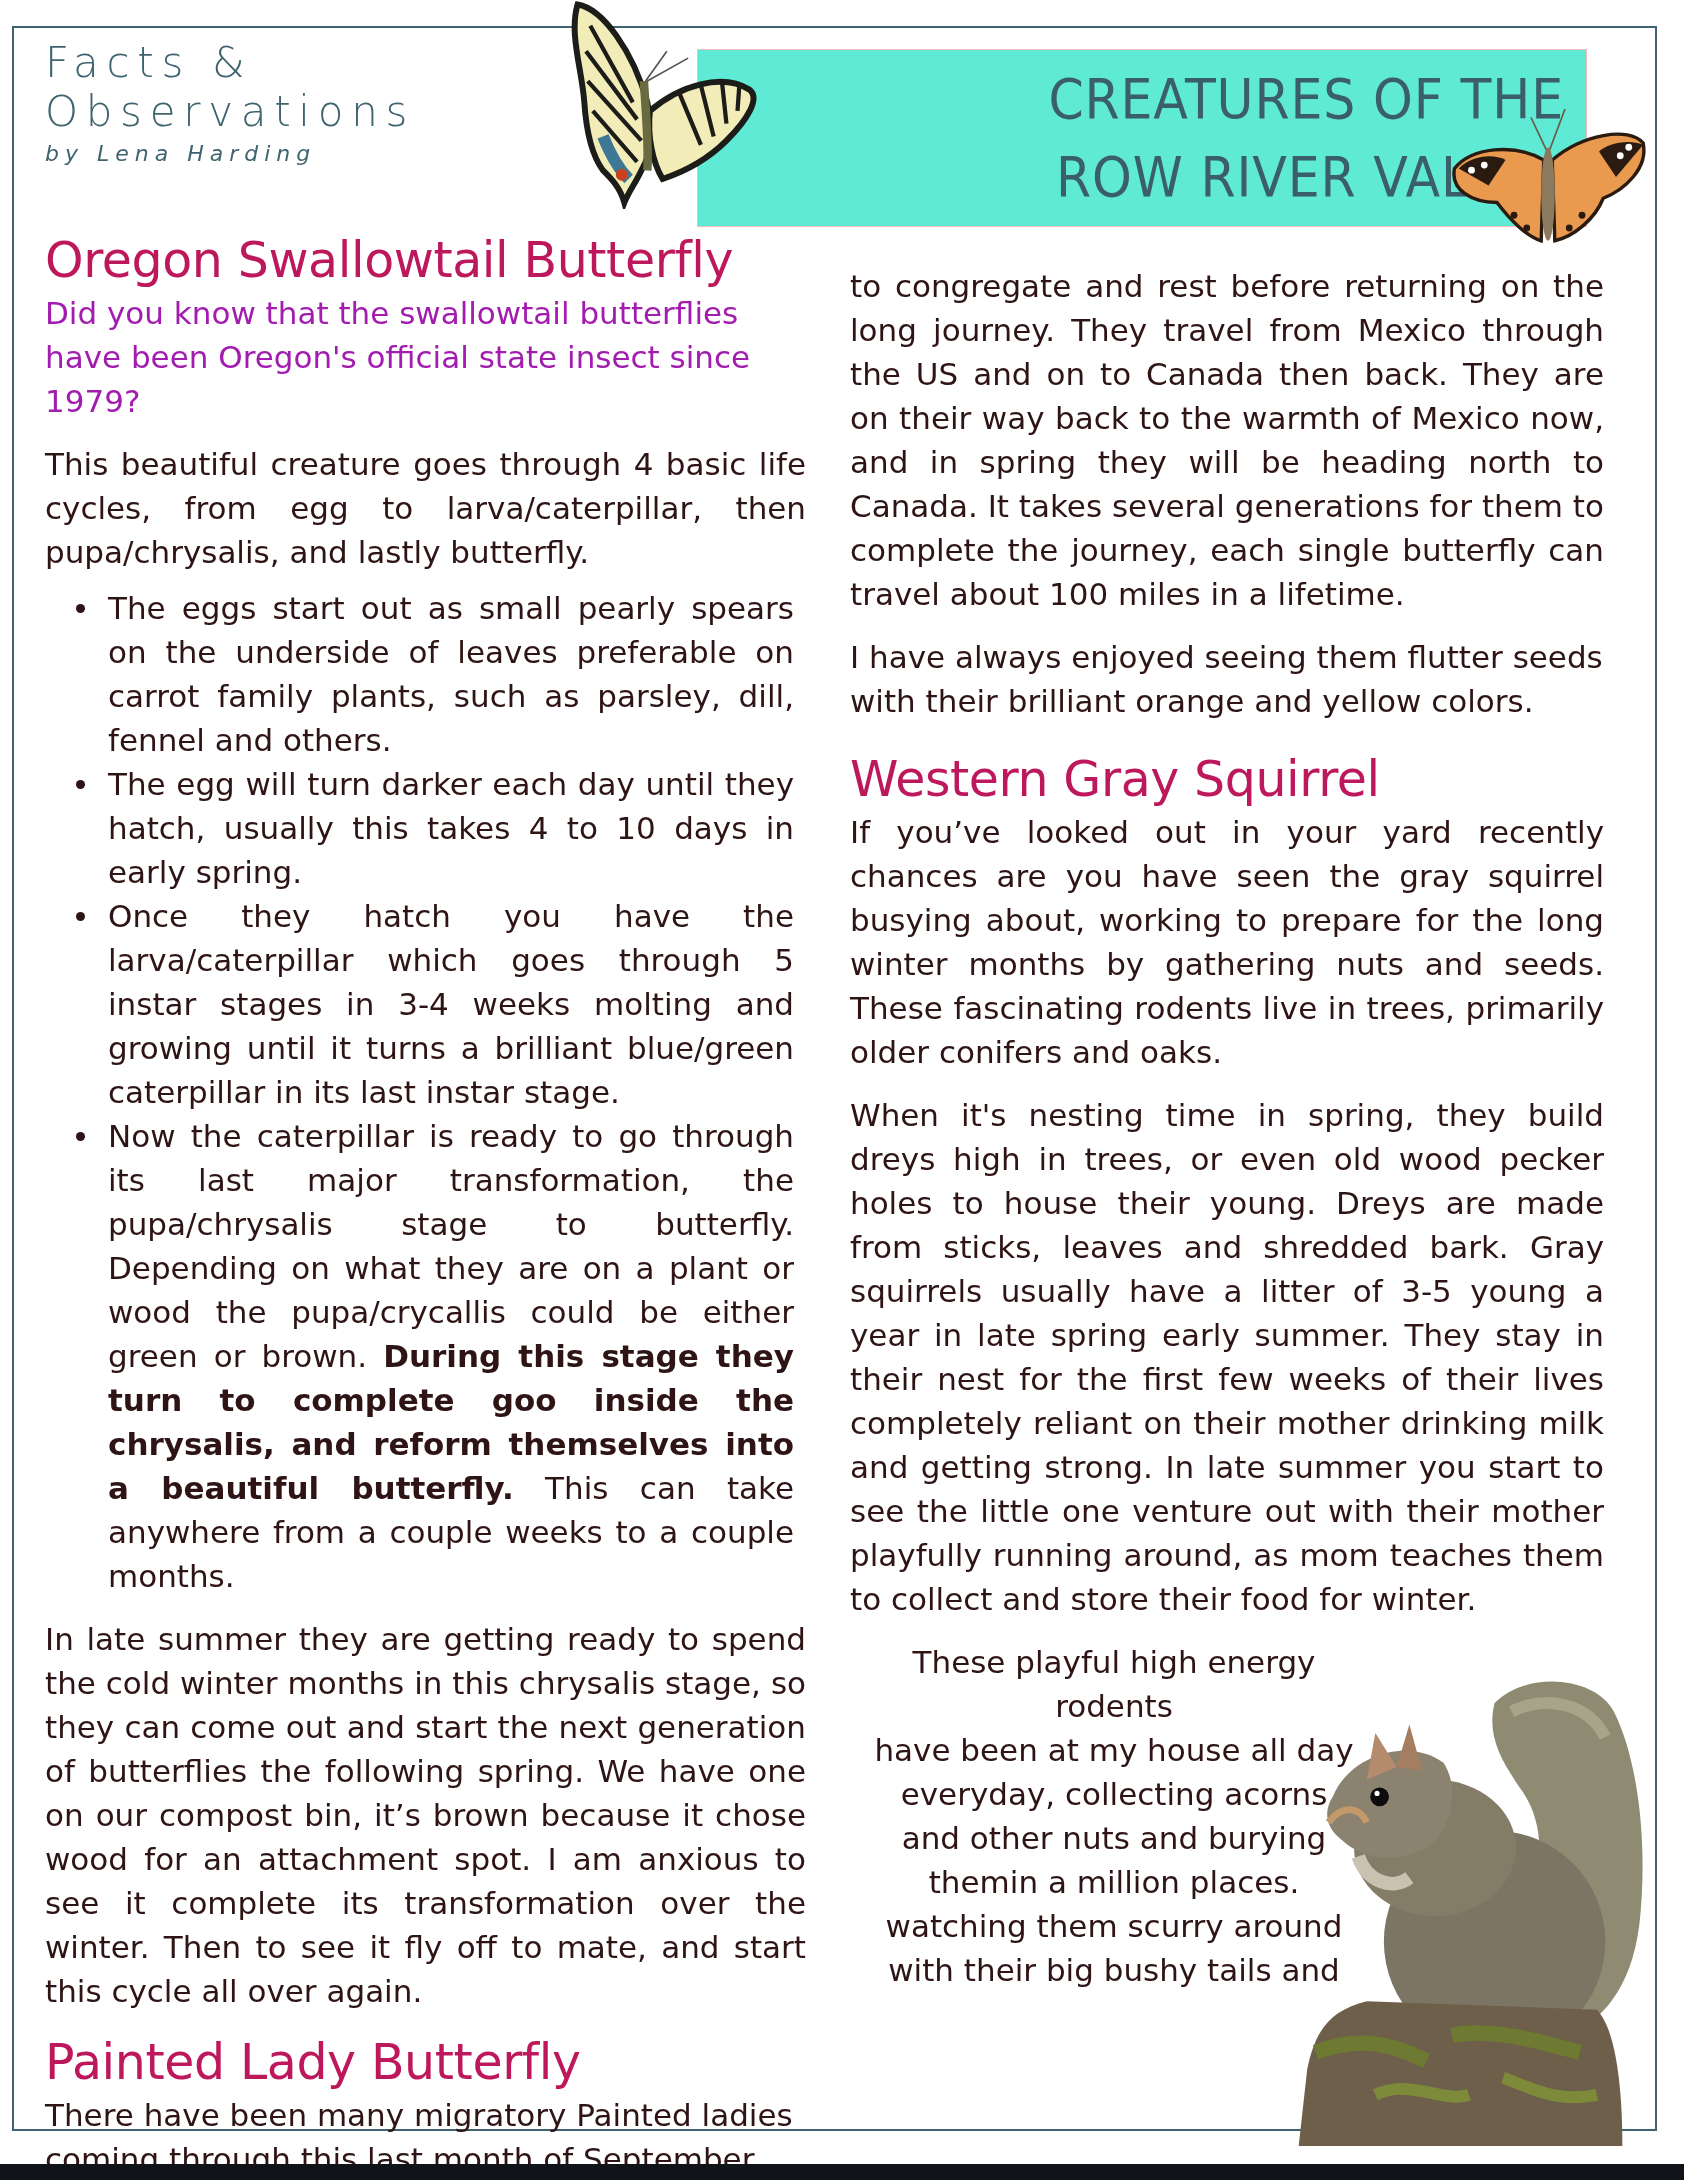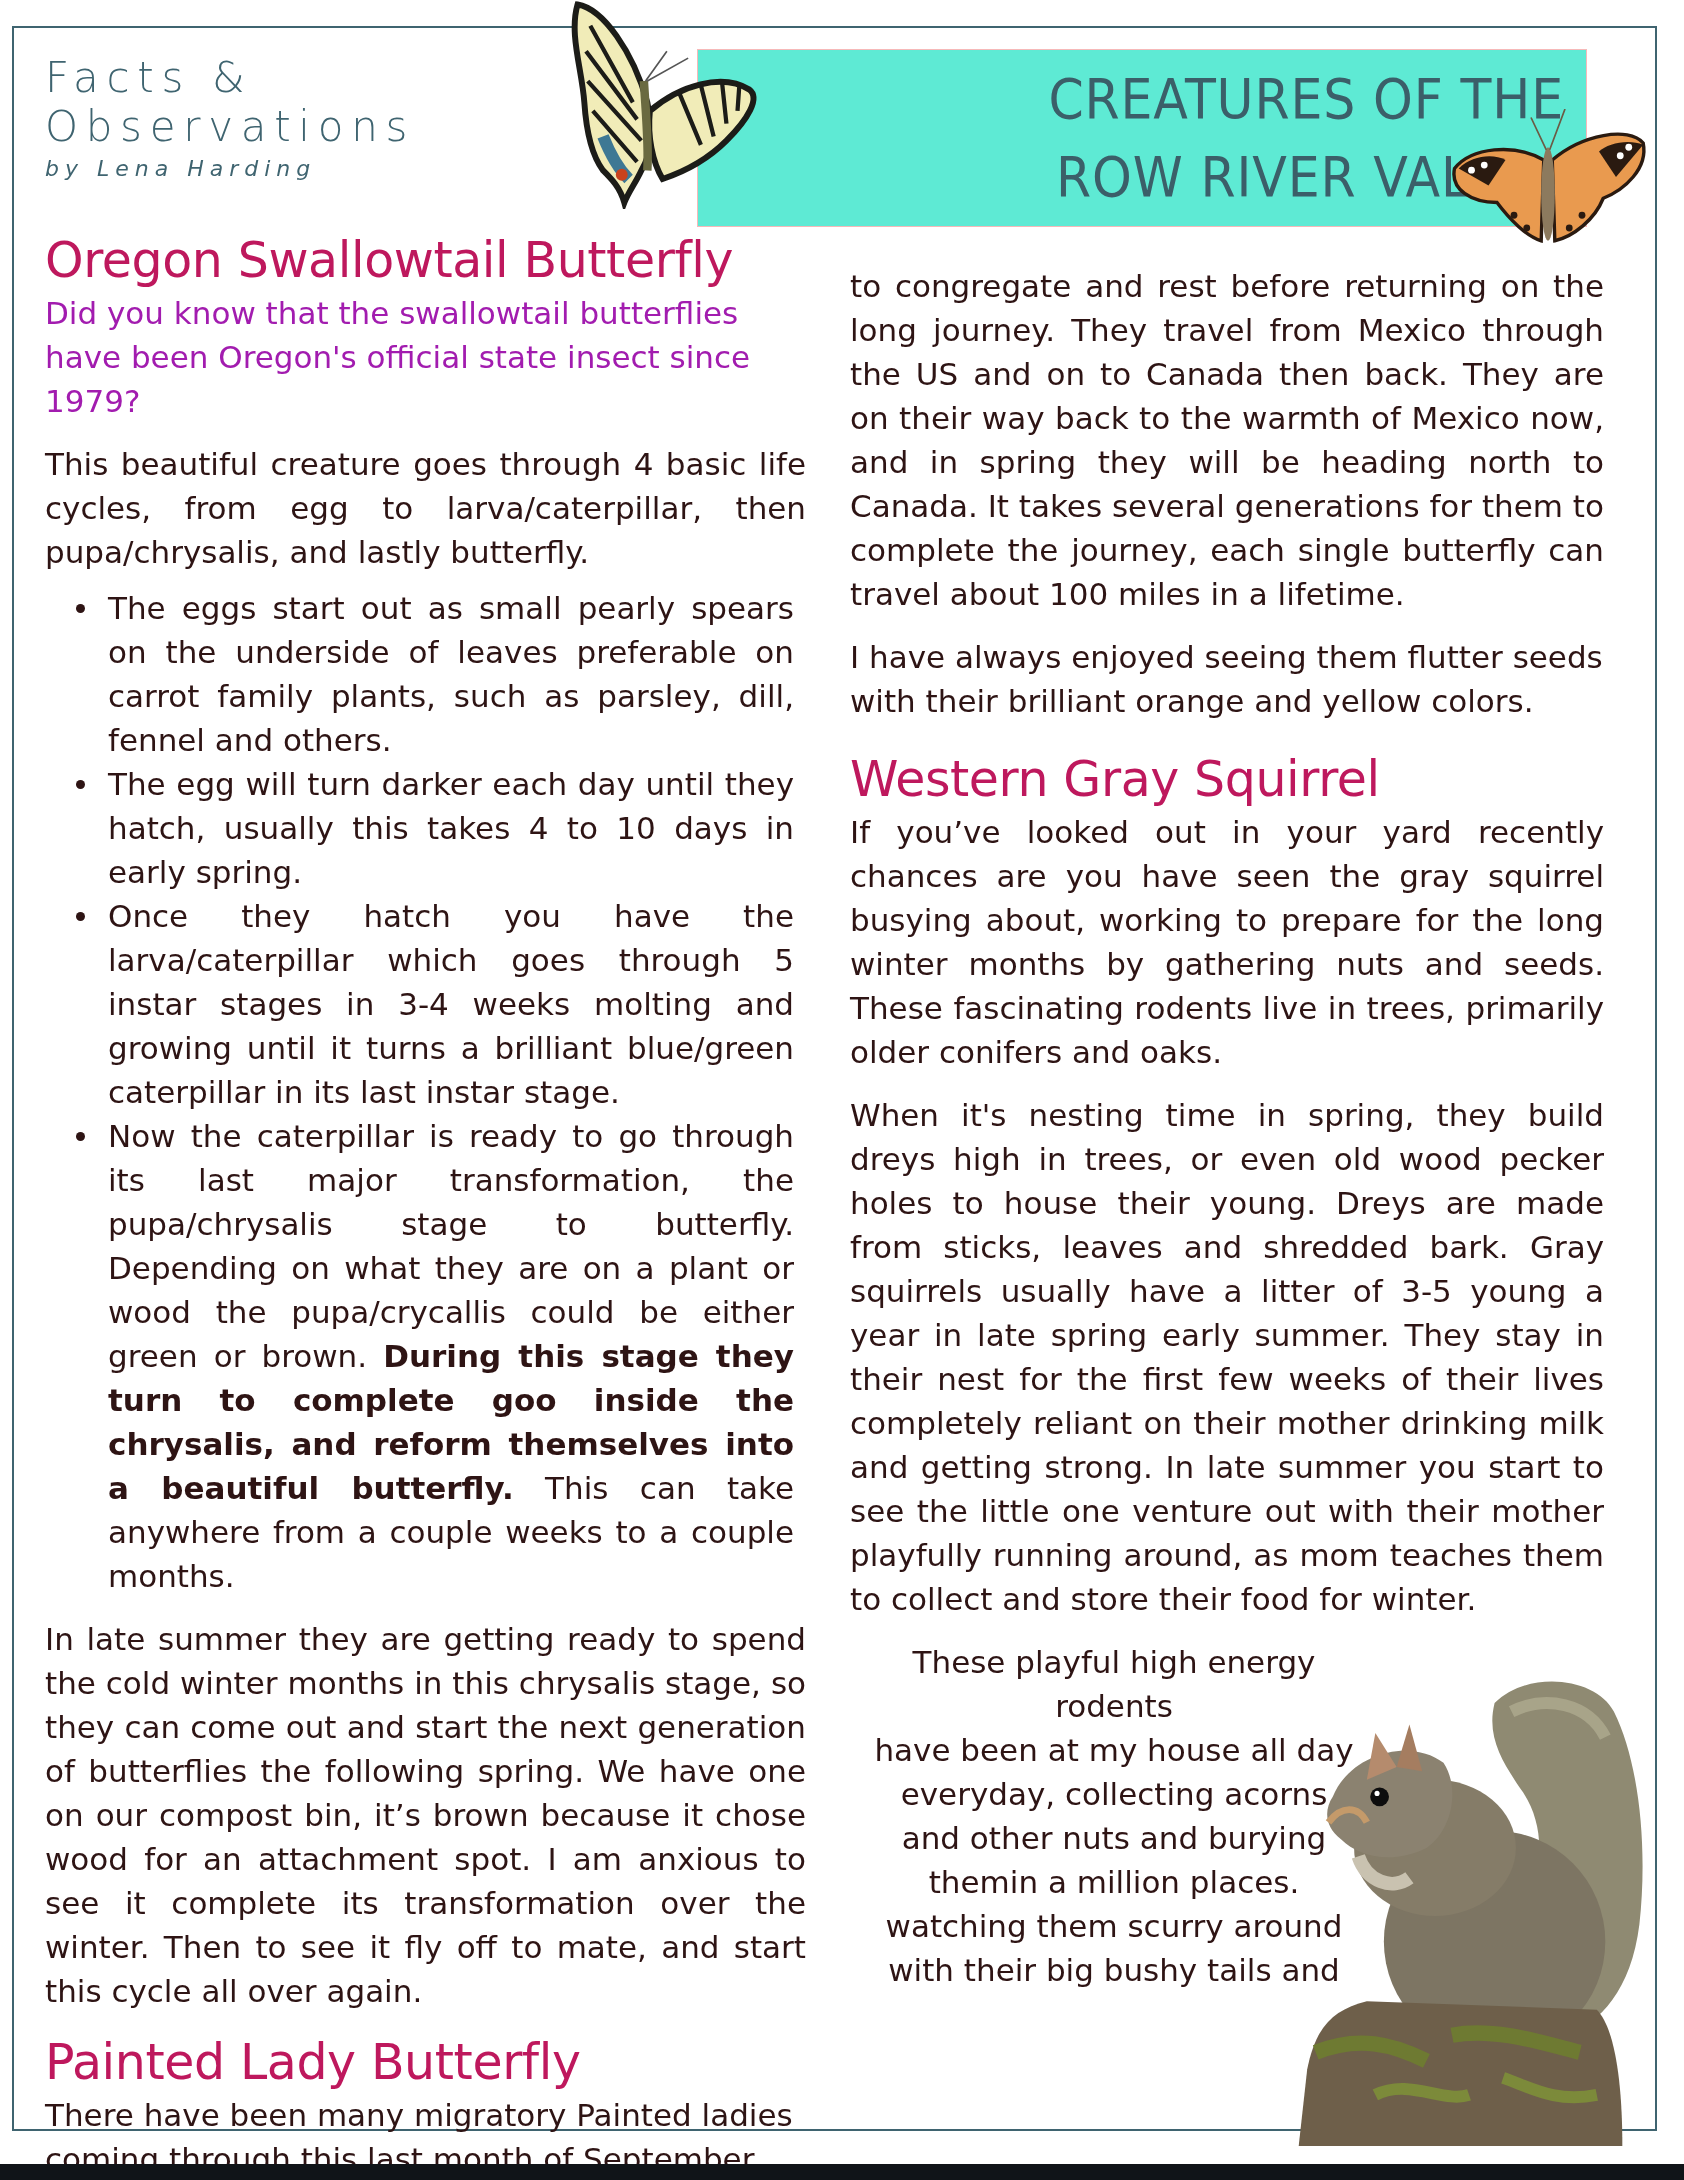--- a/index.html
+++ b/index.html
@@ -8,21 +8,21 @@
     background:#ffffff;
     font-family:"DejaVu Sans", "Liberation Sans", sans-serif;
   }
   .page-border {
     position:absolute; left:12px; top:26.4px; width:1641px; height:2101px;
     border:2.6px solid #3f6470; box-sizing:content-box;
   }
   .bottom-bar {
     position:absolute; left:0; top:2164px; width:1685px; height:17px; background:#101418;
   }
-  .masthead { position:absolute; left:45px; top:53px; color:#3f6470; }
+  .masthead { position:absolute; left:45px; top:38px; color:#3f6470; }
   .masthead .t1, .masthead .t2 {
     font-family:"DejaVu Sans", sans-serif; font-weight:300; font-size:42px;
     letter-spacing:7.7px; line-height:49px; display:block;
   }
   .masthead .by {
     display:block; font-style:italic; font-size:22px; letter-spacing:6px; margin-top:5.1px;
   }
   .title-box {
     position:absolute; left:697px; top:49px; width:890px; height:178px;
     background:#5eead4; border:1.7px solid #f6b9b9; box-sizing:border-box;

